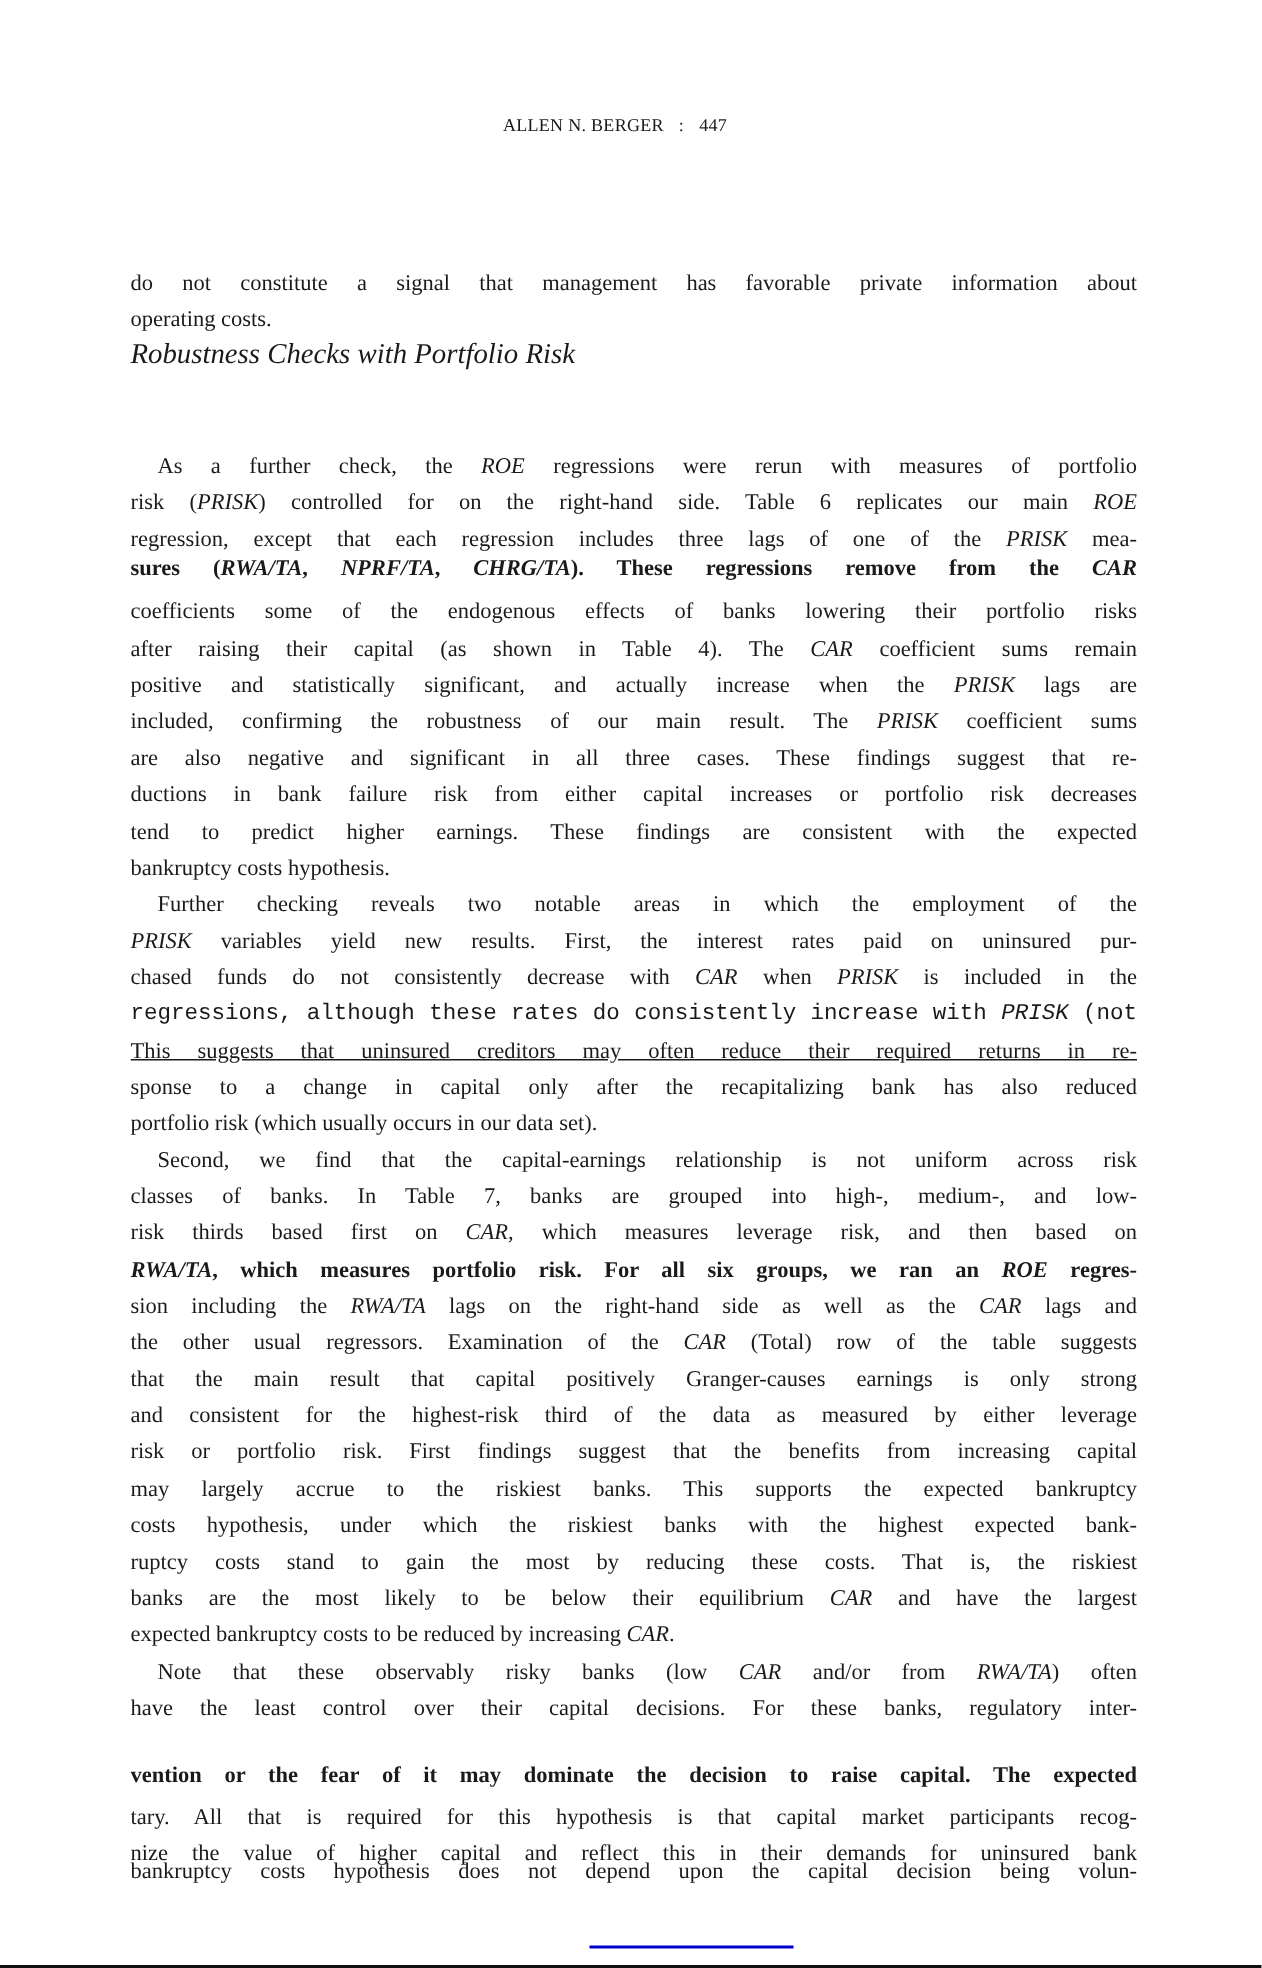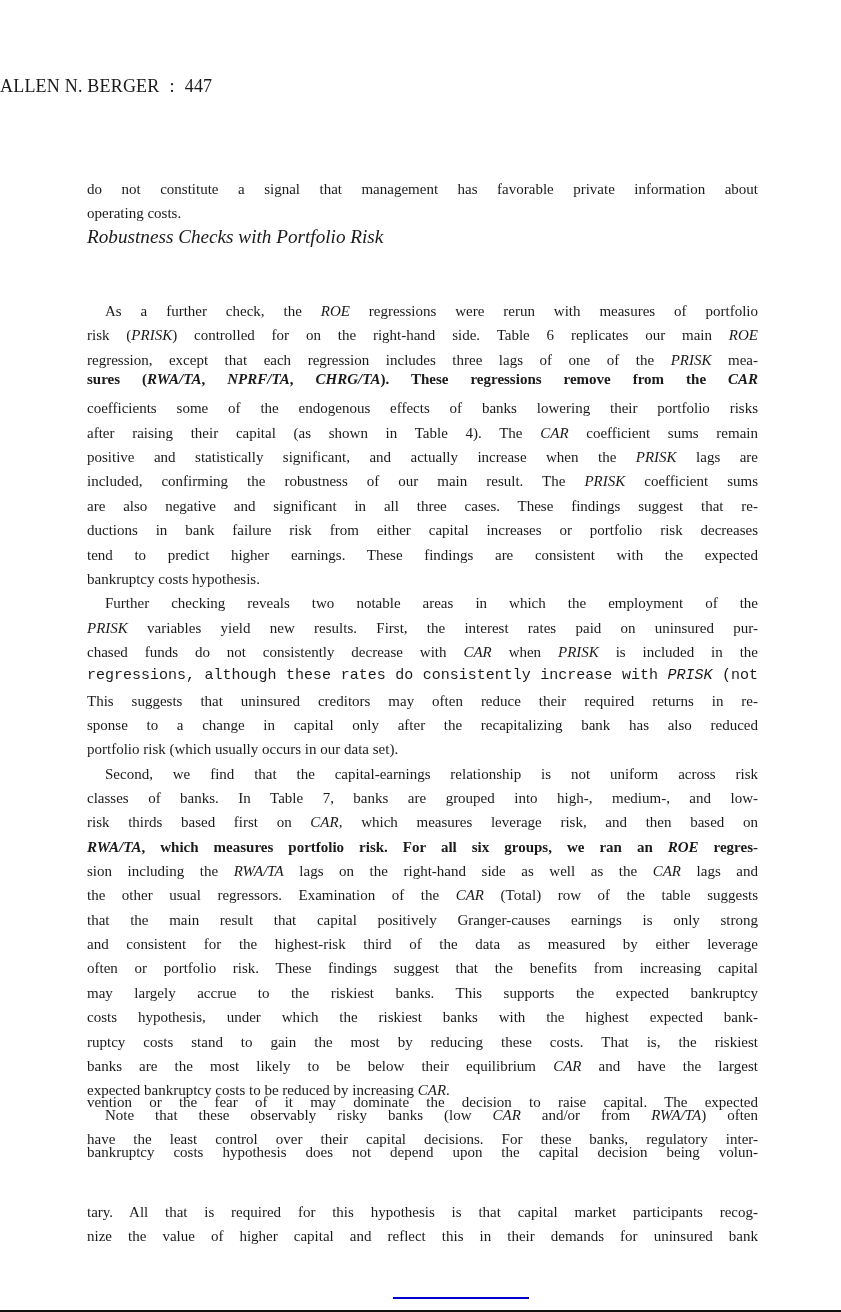--- a/index.html
+++ b/index.html
@@ -1,19 +1,19 @@
 <!DOCTYPE html>
 <html><head>
 <meta charset="utf-8">
 <style>
   html, body { margin: 0; padding: 0; background: #ffffff; }
   body { width: 841px; height: 1312px; position: relative; overflow: hidden;
          font-family: "Liberation Serif", "DejaVu Serif", serif; color: #1a1a1a; }
-  .header { position: absolute; top: 76px; left: 0; width: 758px; text-align: left;
-            font-size: 18px; letter-spacing: 0.2px; }
+  .header { position: absolute; top: 76px; left: 0; width: 758px; text-align: center;
+            font-size: 12px; letter-spacing: 0.2px; padding-left: 31px; }
   .header .sep { margin: 0 10px; }
   .line { position: absolute; left: 87px; width: 671px; font-size: 15px; line-height: 24px;
           height: 24px; white-space: nowrap; text-align: justify; text-align-last: justify; margin-top: 40px; }
   .line.last { text-align-last: left; }
   .line.indent { left: 105px; width: 653px; }
   .heading { position: absolute; left: 87px; font-size: 19.2px; font-style: italic; line-height: 24px; }
   i { font-style: italic; }
   .blue-rule { position: absolute; left: 393px; top: 1297px; width: 136px; height: 2px; background: #0000cc; }
   .black-rule { position: absolute; left: 0; top: 1310px; width: 841px; height: 2px; background: #111; }
 </style>
@@ -38,39 +38,39 @@
     <div class="line" style="top: 405px; white-space: normal; overflow: hidden;"><span>positive and statistically significant, and actually increase when the </span><i>PRISK</i><span> lags are</span></div>
     <div class="line" style="top: 429px; white-space: normal; overflow: hidden;"><span>included, confirming the robustness of our main result. The </span><i>PRISK</i><span> coefficient sums</span></div>
     <div class="line" style="top: 454px; white-space: normal; overflow: hidden;"><span>are also negative and significant in all three cases. These findings suggest that re-</span></div>
     <div class="line" style="top: 478px; white-space: normal; overflow: hidden;"><span>ductions in bank failure risk from either capital increases or portfolio risk decreases</span></div>
     <div class="line" style="top: 503px; white-space: normal; overflow: hidden;"><span>tend to predict higher earnings. These findings are consistent with the expected</span></div>
     <div class="line last" style="top: 527px; white-space: normal; overflow: hidden;"><span>bankruptcy costs hypothesis.</span></div>
     <div class="line indent" style="top: 551px; white-space: normal; overflow: hidden;"><span>Further checking reveals two notable areas in which the employment of the</span></div>
     <div class="line" style="top: 576px; white-space: normal; overflow: hidden;"><i>PRISK</i><span> variables yield new results. First, the interest rates paid on uninsured pur-</span></div>
     <div class="line" style="top: 600px; white-space: normal; overflow: hidden;"><span>chased funds do not consistently decrease with </span><i>CAR</i><span> when </span><i>PRISK</i><span> is included in the</span></div>
     <div class="line" style="top: 624px; white-space: normal; overflow: hidden; font-family: Liberation Mono, monospace;"><span>regressions, although these rates do consistently increase with </span><i>PRISK</i><span> (not shown).</span></div>
-    <div class="line" style="top: 649px; white-space: normal; overflow: hidden;"><span>This suggests that uninsured creditors may often reduce their required returns in re-</span></div>
+    <div class="line" style="top: 649px; white-space: normal; overflow: hidden; text-decoration: underline;"><span>This suggests that uninsured creditors may often reduce their required returns in re-</span></div>
     <div class="line" style="top: 673px; white-space: normal; overflow: hidden;"><span>sponse to a change in capital only after the recapitalizing bank has also reduced</span></div>
     <div class="line last" style="top: 697px; white-space: normal; overflow: hidden;"><span>portfolio risk (which usually occurs in our data set).</span></div>
     <div class="line indent" style="top: 722px; white-space: normal; overflow: hidden;"><span>Second, we find that the capital-earnings relationship is not uniform across risk</span></div>
     <div class="line" style="top: 746px; white-space: normal; overflow: hidden;"><span>classes of banks. In Table 7, banks are grouped into high-, medium-, and low-</span></div>
     <div class="line" style="top: 770px; white-space: normal; overflow: hidden;"><span>risk thirds based first on </span><i>CAR</i><span>, which measures leverage risk, and then based on</span></div>
     <div class="line" style="top: 795px; white-space: normal; overflow: hidden; font-weight: bold;"><i>RWA/TA</i><span>, which measures portfolio risk. For all six groups, we ran an </span><i>ROE</i><span> regres-</span></div>
     <div class="line" style="top: 819px; white-space: normal; overflow: hidden;"><span>sion including the </span><i>RWA/TA</i><span> lags on the right-hand side as well as the </span><i>CAR</i><span> lags and</span></div>
     <div class="line" style="top: 843px; white-space: normal; overflow: hidden;"><span>the other usual regressors. Examination of the </span><i>CAR</i><span> (Total) row of the table suggests</span></div>
     <div class="line" style="top: 868px; white-space: normal; overflow: hidden;"><span>that the main result that capital positively Granger-causes earnings is only strong</span></div>
     <div class="line" style="top: 892px; white-space: normal; overflow: hidden;"><span>and consistent for the highest-risk third of the data as measured by either leverage</span></div>
-    <div class="line" style="top: 916px; white-space: normal; overflow: hidden;"><span>often or portfolio risk. These findings suggest that the benefits from increasing capital</span></div>
+    <div class="line" style="top: 916px; white-space: normal; overflow: hidden;"><span>risk or portfolio risk. First findings suggest that the benefits from increasing capital</span></div>
     <div class="line" style="top: 941px; white-space: normal; overflow: hidden;"><span>may largely accrue to the riskiest banks. This supports the expected bankruptcy</span></div>
     <div class="line" style="top: 965px; white-space: normal; overflow: hidden;"><span>costs hypothesis, under which the riskiest banks with the highest expected bank-</span></div>
     <div class="line" style="top: 990px; white-space: normal; overflow: hidden;"><span>ruptcy costs stand to gain the most by reducing these costs. That is, the riskiest</span></div>
     <div class="line" style="top: 1014px; white-space: normal; overflow: hidden;"><span>banks are the most likely to be below their equilibrium </span><i>CAR</i><span> and have the largest</span></div>
     <div class="line last" style="top: 1038px; white-space: normal; overflow: hidden;"><span>expected bankruptcy costs to be reduced by increasing </span><i>CAR</i><span>.</span></div>
     <div class="line indent" style="top: 1063px; white-space: normal; overflow: hidden;"><span>Note that these observably risky banks (low </span><i>CAR</i><span> and/or from </span><i>RWA/TA</i><span>) often</span></div>
     <div class="line" style="top: 1087px; white-space: normal; overflow: hidden;"><span>have the least control over their capital decisions. For these banks, regulatory inter-</span></div>
-    <div class="line" style="top: 1050px; white-space: normal; overflow: hidden;"><span>vention or the fear of it may dominate the decision to raise capital. The expected</span></div>
-    <div class="line" style="top: 1100px; white-space: normal; overflow: hidden;"><span>bankruptcy costs hypothesis does not depend upon the capital decision being volun-</span></div>
+    <div class="line" style="top: 1132px; white-space: normal; overflow: hidden; font-weight: bold;"><span>vention or the fear of it may dominate the decision to raise capital. The expected</span></div>
+    <div class="line" style="top: 1196px; white-space: normal; overflow: hidden;"><span>bankruptcy costs hypothesis does not depend upon the capital decision being volun-</span></div>
     <div class="line" style="top: 1160px; white-space: normal; overflow: hidden;"><span>tary. All that is required for this hypothesis is that capital market participants recog-</span></div>
     <div class="line" style="top: 1184px; white-space: normal; overflow: hidden;"><span>nize the value of higher capital and reflect this in their demands for uninsured bank</span></div>
   </div>
 
 <div class="blue-rule"></div>
 <div class="black-rule"></div>
 
 </body></html>

